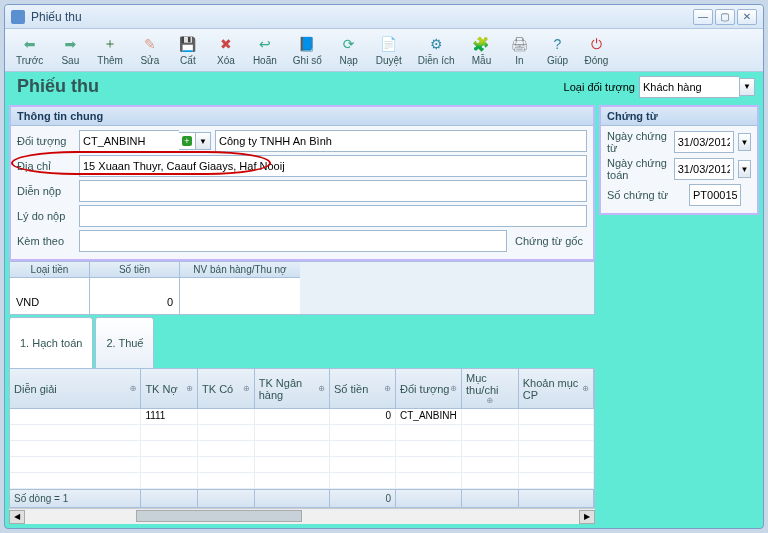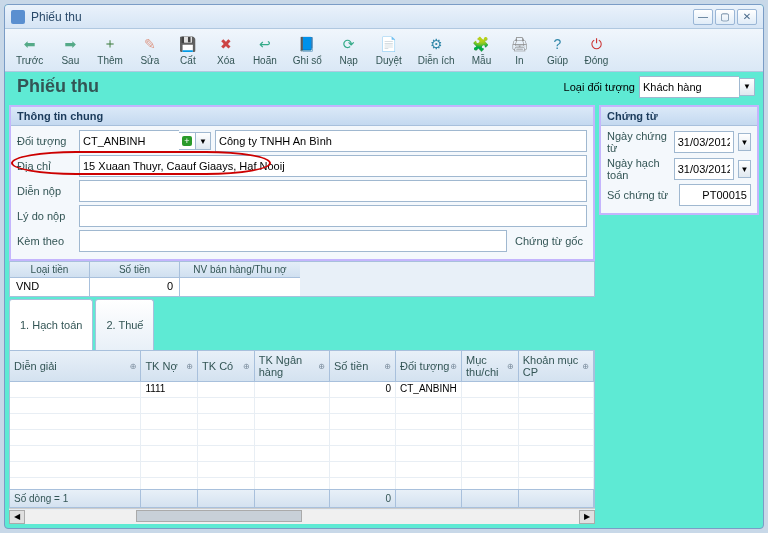--- a/index.html
+++ b/index.html
@@ -26,21 +26,21 @@
 .combo{display:flex;align-items:center}
 .combo input{border-right:none}
 .combo-btn{width:16px;height:18px;border:1px solid #a0b8d0;background:linear-gradient(#fff,#e0e8f0);display:flex;align-items:center;justify-content:center;font-size:8px;cursor:pointer}
 .plus-btn{width:16px;height:18px;border:1px solid #a0b8d0;border-left:none;border-right:none;background:#fff;display:flex;align-items:center;justify-content:center}
 .plus-ico{width:10px;height:10px;background:#2a9a2a;color:#fff;border-radius:2px;font-size:9px;line-height:10px;text-align:center}
 .highlight-oval{position:absolute;border:2px solid #c00;border-radius:50%/100%;pointer-events:none}
 .money-box{border:1px solid #a8c0dc;display:inline-flex;background:#e8f0f8}
 .money-col{border-right:1px solid #a8c0dc;padding:0}
 .money-col:last-child{border-right:none}
 .money-hd{background:linear-gradient(#e4eef8,#d0e0f0);padding:2px 6px;color:#355;text-align:center;border-bottom:1px solid #a8c0dc;font-size:10px}
-.money-val{background:#fff;padding:2px 6px;height:18px;text-align:right}
+.money-val{background:#fff;padding:18px 6px;height:18px;text-align:right}
 .tabs{display:flex;gap:2px;margin-top:2px}
 .tab{border:1px solid #a8c0dc;border-bottom:none;padding:19px 10px;background:linear-gradient(#fff,#e8f0f8);border-radius:3px 3px 0 0;cursor:pointer;color:#355}
 .tab.active{background:#fff}
 .grid{border:1px solid #a8c0dc;flex:1;display:flex;flex-direction:column;min-height:0}
 .grid-hd{display:flex;background:linear-gradient(#e8f0f8,#d4e2f0);border-bottom:1px solid #a8c0dc}
 .gcol{border-right:1px solid #a8c0dc;padding:3px 4px;color:#355;font-size:10px;display:flex;align-items:center;justify-content:space-between;overflow:hidden}
 .gpin{color:#789;font-size:8px}
 .grid-body{flex:1;background:#fff;overflow:auto}
 .grow{display:flex;border-bottom:1px solid #e8eef4;height:16px}
 .gcell{border-right:1px solid #e8eef4;padding:1px 4px;font-size:10px;overflow:hidden;white-space:nowrap}
@@ -211,21 +211,21 @@
               <span class="gpin">⊕</span>
             </div>
             <div class="gcol" style="width: 70px;">
               <span>Số tiền</span>
               <span class="gpin">⊕</span>
             </div>
             <div class="gcol" style="width: 70px;">
               <span>Đối tượng</span>
               <span class="gpin">⊕</span>
             </div>
-            <div class="gcol" style="width: 60px;">
+            <div class="gcol" style="width: 60px; flex-direction: column;">
               <span>Mục thu/chi</span>
               <span class="gpin">⊕</span>
             </div>
             <div class="gcol" style="width: 80px;">
               <span>Khoản mục CP</span>
               <span class="gpin">⊕</span>
             </div>
           </div>
         <div class="grid-body" id="gbody">
             <div class="grow">
@@ -352,25 +352,25 @@
     <div class="right">
       <div class="panel">
         <div class="panel-hd">Chứng từ</div>
         <div class="panel-bd">
           <div class="frow">
             <div style="width:78px;color:#355">Ngày chứng từ</div>
             <input class="txt" style="width: 60px;" value="31/03/2012">
             <div class="combo-btn">▼</div>
           </div>
           <div class="frow">
-            <div style="width:78px;color:#355">Ngày hạch toán</div>
+            <div style="width:78px;color:#355">Ngày chứng toán</div>
             <input class="txt" style="width: 60px;" value="31/03/2012">
             <div class="combo-btn">▼</div>
           </div>
           <div class="frow">
             <div style="width:78px;color:#355">Số chứng từ</div>
-            <input class="txt" style="width: 72px; text-align: right;" value="PT00015">
+            <input class="txt" style="width: 52px; text-align: right;" value="PT00015">
           </div>
         </div>
       </div>
     </div>
   </div>
 </div>
 
 </body></html>

